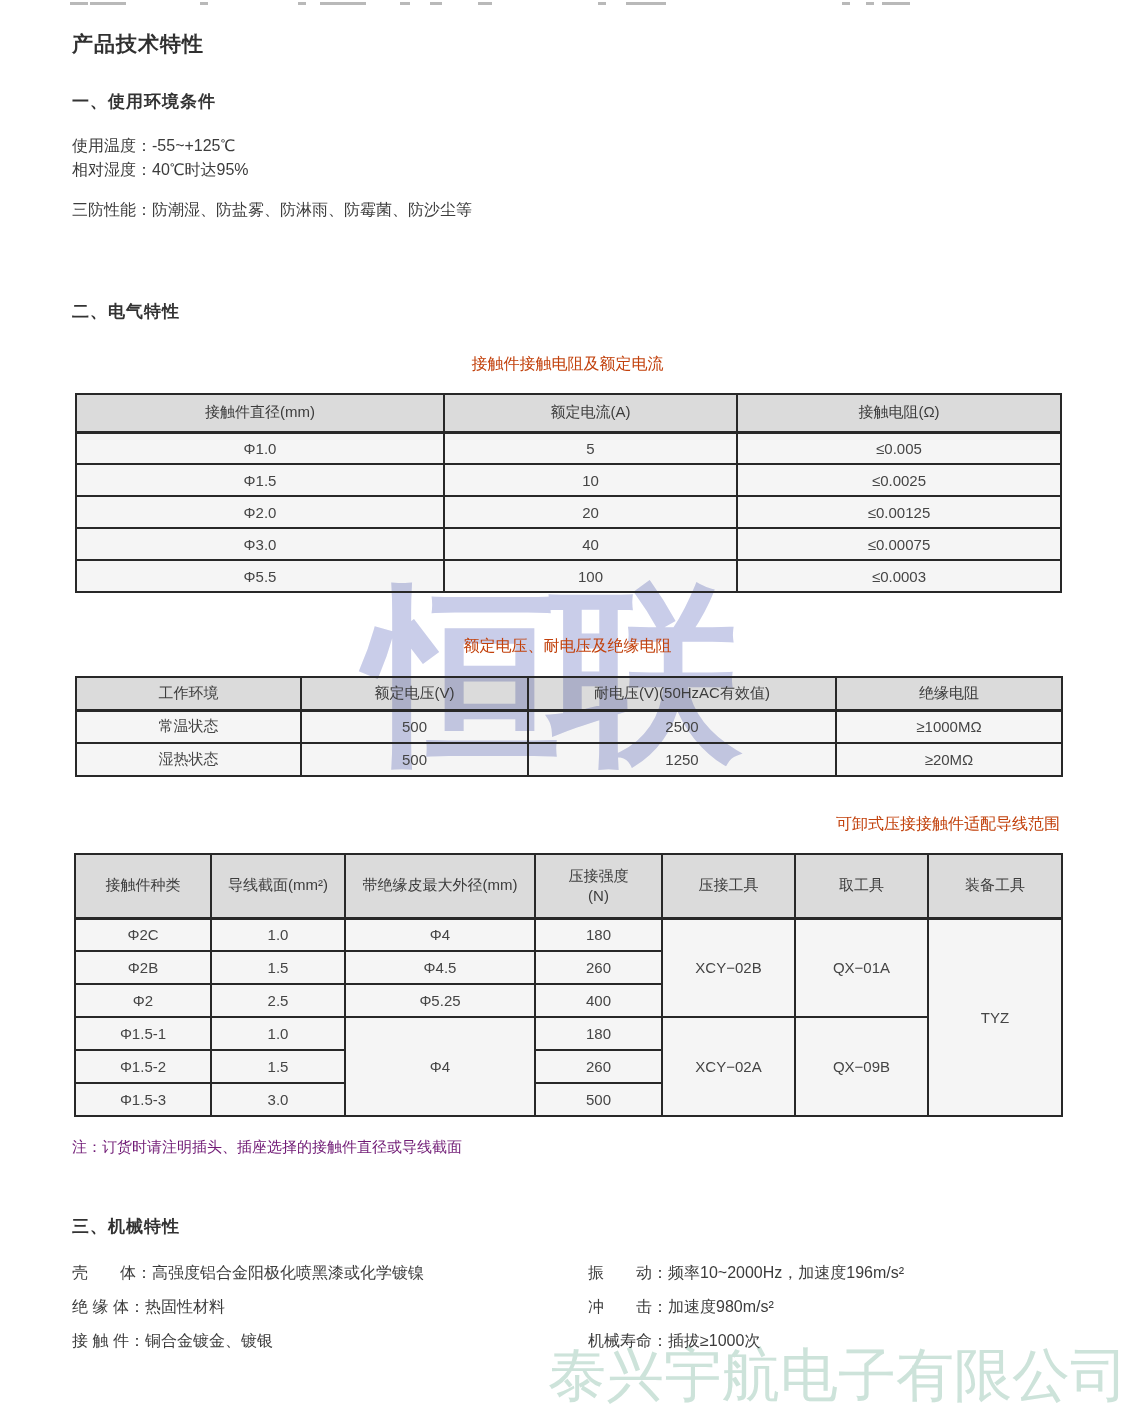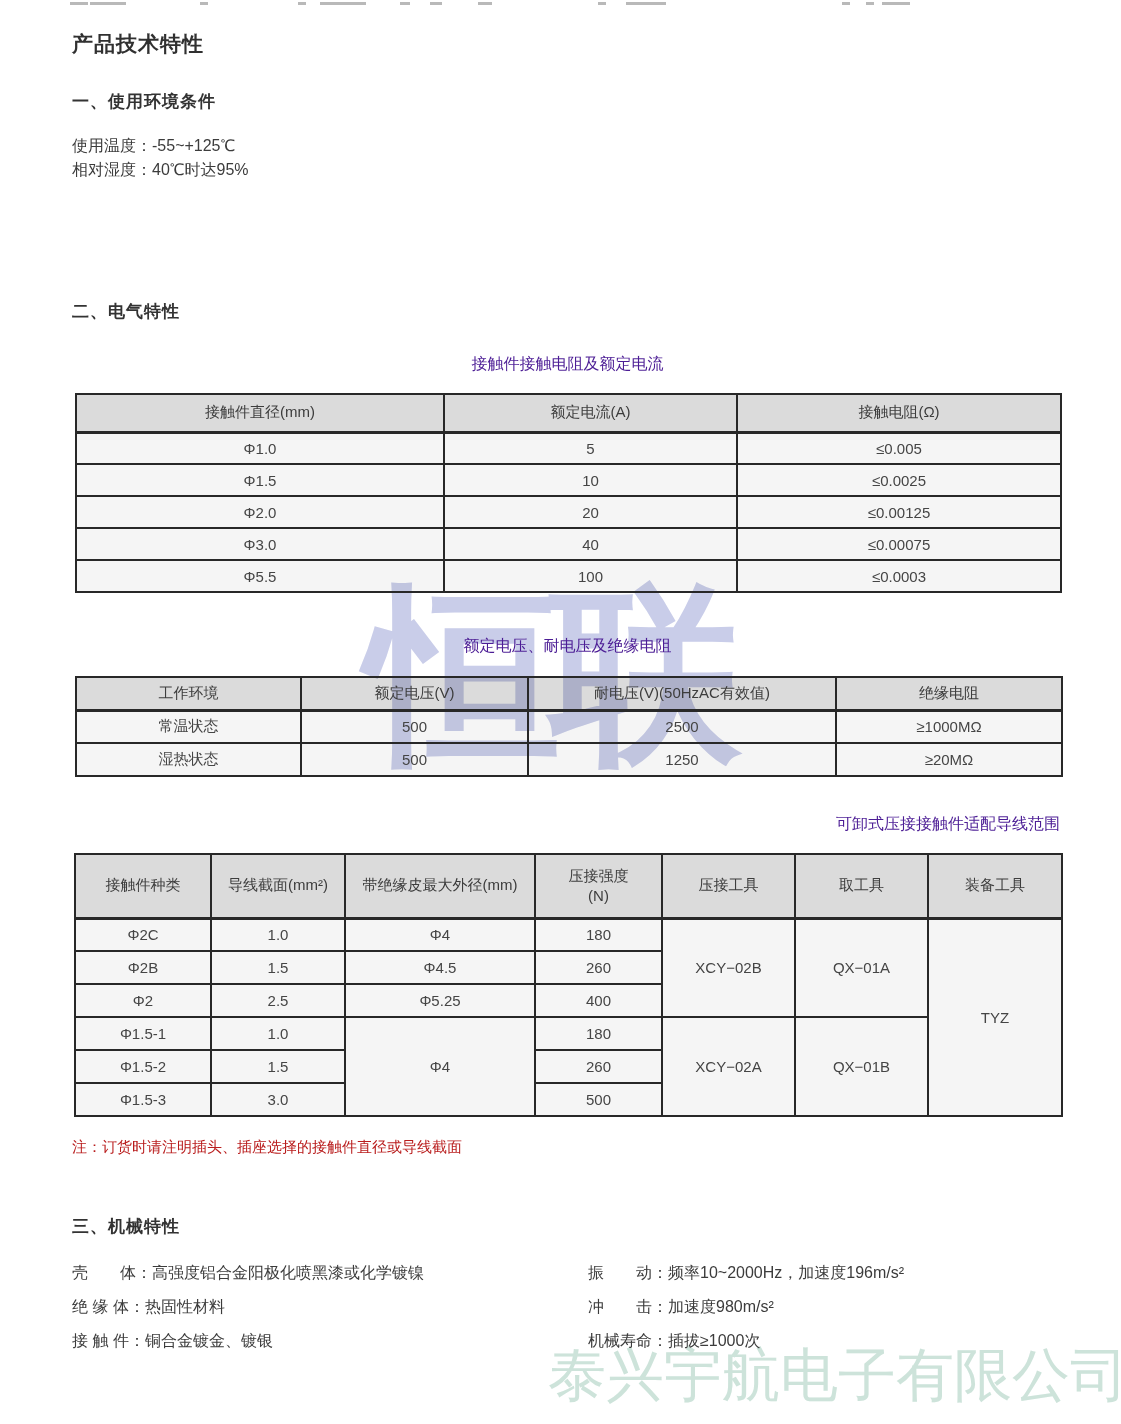--- a/index.html
+++ b/index.html
@@ -17,29 +17,29 @@
   
   .doc-title { position:absolute; left:72px; top:30px; margin:0; font-size:21px; font-weight:bold; color:#303030; letter-spacing:1px; z-index:1; }
   .sec-heading { position:absolute; margin:0; font-size:17px; font-weight:bold; color:#333333; letter-spacing:1px; z-index:1; }
   #h-env  { left:72px; top:90px; }
   #h-elec { left:72px; top:300px; }
   #h-mech { left:72px; top:1215px; }
   .body-line { position:absolute; margin:0; font-size:16px; color:#3c3c3c; z-index:1; white-space:pre; }
   #env-1 { left:72px; top:136px; }
   #env-2 { left:72px; top:160px; }
   #env-3 { left:72px; top:200px; }
-  .note-line { position:absolute; left:72px; top:1138px; margin:0; font-size:15px; color:#b91c1c; z-index:1; }
+  .note-line { position:absolute; left:72px; top:1138px; margin:0; font-size:15px; color:#701a75; z-index:1; }
   #mech-l1 { left:72px;  top:1263px; }
   #mech-l2 { left:72px;  top:1297px; }
   #mech-l3 { left:72px;  top:1331px; }
   #mech-r1 { left:588px; top:1263px; }
   #mech-r2 { left:588px; top:1297px; }
   #mech-r3 { left:588px; top:1331px; }
   
-  .tbl-title { position:absolute; left:75px; width:985px; margin:0; text-align:center; font-size:16px; font-weight:normal; color:#4c1d95; z-index:1; }
+  .tbl-title { position:absolute; left:75px; width:985px; margin:0; text-align:center; font-size:16px; font-weight:normal; color:#c2410c; z-index:1; }
   #t1-title { top:354px; }
   #t2-title { top:636px; }
   #t3-title { top:814px;text-align:right; }
   
   .tbl { position:absolute; border-collapse:collapse; table-layout:fixed; z-index:1; border:1px solid #15803d; }
   .tbl th, .tbl td {
     border:2px solid #282828; padding:0; text-align:center; vertical-align:middle;
     font-size:15px; font-weight:normal; color:#454545; background:rgba(25,25,25,0.045);
     overflow:hidden;
   }
@@ -76,20 +76,21 @@
     <i style="left:626px;width:40px"></i>
       <i style="left:842px;width:8px"></i>
       <i style="left:866px;width:8px"></i>
     <i style="left:882px;width:28px"></i>
   </div>
 
   <h1 class="doc-title">产品技术特性</h1>
   <h2 class="sec-heading" id="h-env">一、使用环境条件</h2>
   <p class="body-line" id="env-1">使用温度：-55~+125℃</p>
   <p class="body-line" id="env-2">相对湿度：40℃时达95%</p>
+  <p class="body-line" id="env-3">三防性能：防潮湿、防盐雾、防淋雨、防霉菌、防沙尘等</p>
 
   <h2 class="sec-heading" id="h-elec">二、电气特性</h2>
 
   <p class="tbl-title" id="t1-title">接触件接触电阻及额定电流</p>
   <table class="tbl" id="table1">
     <colgroup>
         <col style="width:368px">
         <col style="width:293px">
         <col style="width:324px">
       </colgroup>
@@ -207,21 +208,21 @@
         <td>2.5</td>
         <td>Φ5.25</td>
         <td>400</td>
       </tr>
       <tr>
         <td>Φ1.5-1</td>
         <td>1.0</td>
         <td rowspan="3">Φ4</td>
         <td>180</td>
         <td rowspan="3">XCY−02A</td>
-        <td rowspan="3">QX−01B</td>
+        <td rowspan="3">QX−09B</td>
       </tr>
       <tr>
         <td>Φ1.5-2</td>
         <td>1.5</td>
         <td>260</td>
       </tr>
       <tr>
         <td>Φ1.5-3</td>
         <td>3.0</td>
         <td>500</td>

